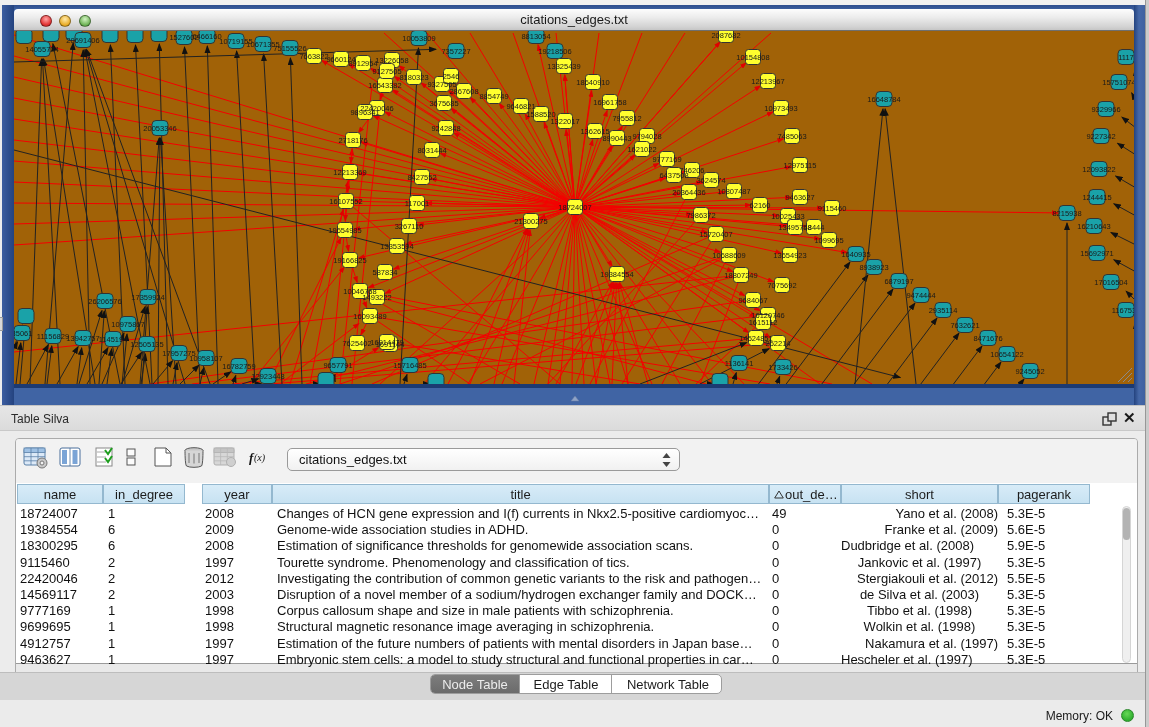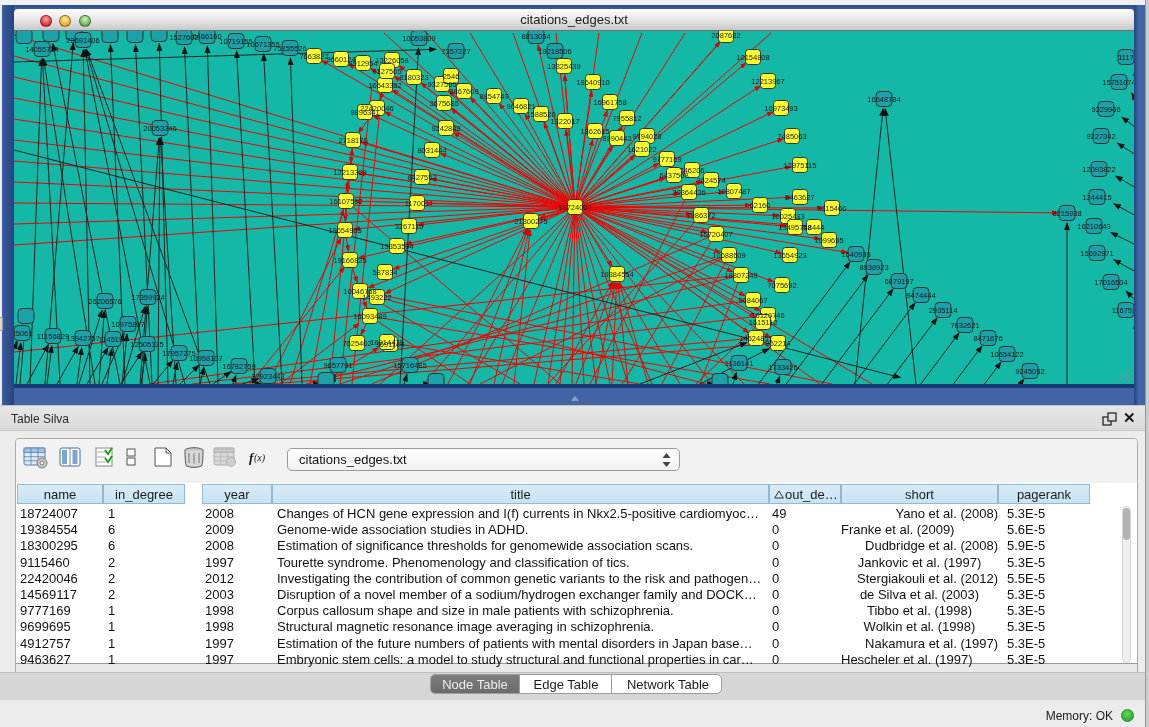--- a/index.html
+++ b/index.html
@@ -15,21 +15,21 @@
 #notch{position:absolute;left:0;top:317px;width:3px;height:14px;background:#d8d8d8;border:1px solid #9a9a9a;border-left:none}
 #win{position:absolute;left:14px;top:9px;width:1120px;height:379px}
 #tbar{position:absolute;left:0;top:0;width:1120px;height:22px;border-radius:4px 4px 0 0;
  background:linear-gradient(180deg,#fdfdfd 0,#ececec 40%,#d2d2d2 85%,#c6c6c6 100%);
  border-bottom:1px solid #6f6f6f}
 #tbar .ttl{position:absolute;left:0;right:0;top:3px;text-align:center;font-size:13px;color:#1a1a1a}
 .tl{position:absolute;top:5.5px;width:12px;height:12px;border-radius:50%;border:.5px solid rgba(0,0,0,.4)}
 #tlr{left:26px;background:radial-gradient(circle at 50% 32%,#ffa4a4,#e23535 65%,#c21f1f)}
 #tly{left:45px;background:radial-gradient(circle at 50% 32%,#ffe9a8,#e8ab25 70%,#cf9414)}
 #tlg{left:65px;background:radial-gradient(circle at 50% 32%,#d2f3c2,#6cb254 70%,#4f9740)}
-#canvas{position:absolute;left:0;top:22px;width:1120px;height:353px;background:#14b8a6;overflow:hidden}
+#canvas{position:absolute;left:0;top:22px;width:1120px;height:353px;background:#a16207;overflow:hidden}
 #wbot{position:absolute;left:0;top:375px;width:1120px;height:4px;background:#1c3a72}
 #tpbar{position:absolute;left:0;top:405px;width:1149px;height:26px;
  background:linear-gradient(180deg,#e6e6e6,#dbdbdb);border-top:1px solid #c4c4c4;border-bottom:1px solid #c9c9c9}
 #tpbar .t{position:absolute;left:11px;top:6px;font-size:12px;color:#2a2a2a}
 #fico{position:absolute;left:1102px;top:412px;width:15px;height:15px}
 #xico{position:absolute;left:1123px;top:409px;width:18px;height:18px;font-size:15px;font-weight:bold;color:#1a1a1a}
 #panelbg{position:absolute;left:0;top:431px;width:1149px;height:296px;background:#ececec}
 #cont{position:absolute;left:15px;top:438px;width:1123px;height:240px;background:#e9e9e9;
  border:1px solid #ababab;border-radius:4px}
 #toolrow{position:absolute;left:16px;top:439px;width:1121px;height:44px;background:#f2f2f2;border-radius:3px 3px 0 0}
@@ -679,30 +679,30 @@
     <span style="left:772px">49</span>
     <span style="left:841px;width:157px;text-align:right">Yano et al. (2008)</span>
     <span style="left:1007px">5.3E-5</span>
   </div>
 <div class="trow" style="top:522.2px">
     <span style="left:20px">19384554</span>
     <span style="left:108px">6</span>
     <span style="left:205px">2009</span>
     <span style="left:277px">Genome-wide association studies in ADHD.</span>
     <span style="left:772px">0</span>
-    <span style="left:841px;width:157px;text-align:left">Franke et al. (2009)</span>
+    <span style="left:841px;width:157px;text-align:right">Franke et al. (2009)</span>
     <span style="left:1007px">5.6E-5</span>
   </div>
 <div class="trow" style="top:538.4px">
     <span style="left:20px">18300295</span>
     <span style="left:108px">6</span>
     <span style="left:205px">2008</span>
     <span style="left:277px">Estimation of significance thresholds for genomewide association scans.</span>
     <span style="left:772px">0</span>
-    <span style="left:841px;width:157px;text-align:right">Dudbridge et al. (2008)</span>
+    <span style="left:841px;width:157px;text-align:left">Dudbridge et al. (2008)</span>
     <span style="left:1007px">5.9E-5</span>
   </div>
 <div class="trow" style="top:554.6px">
     <span style="left:20px">9115460</span>
     <span style="left:108px">2</span>
     <span style="left:205px">1997</span>
     <span style="left:277px">Tourette syndrome. Phenomenology and classification of tics.</span>
     <span style="left:772px">0</span>
     <span style="left:841px;width:157px;text-align:center">Jankovic et al. (1997)</span>
     <span style="left:1007px">5.3E-5</span>

